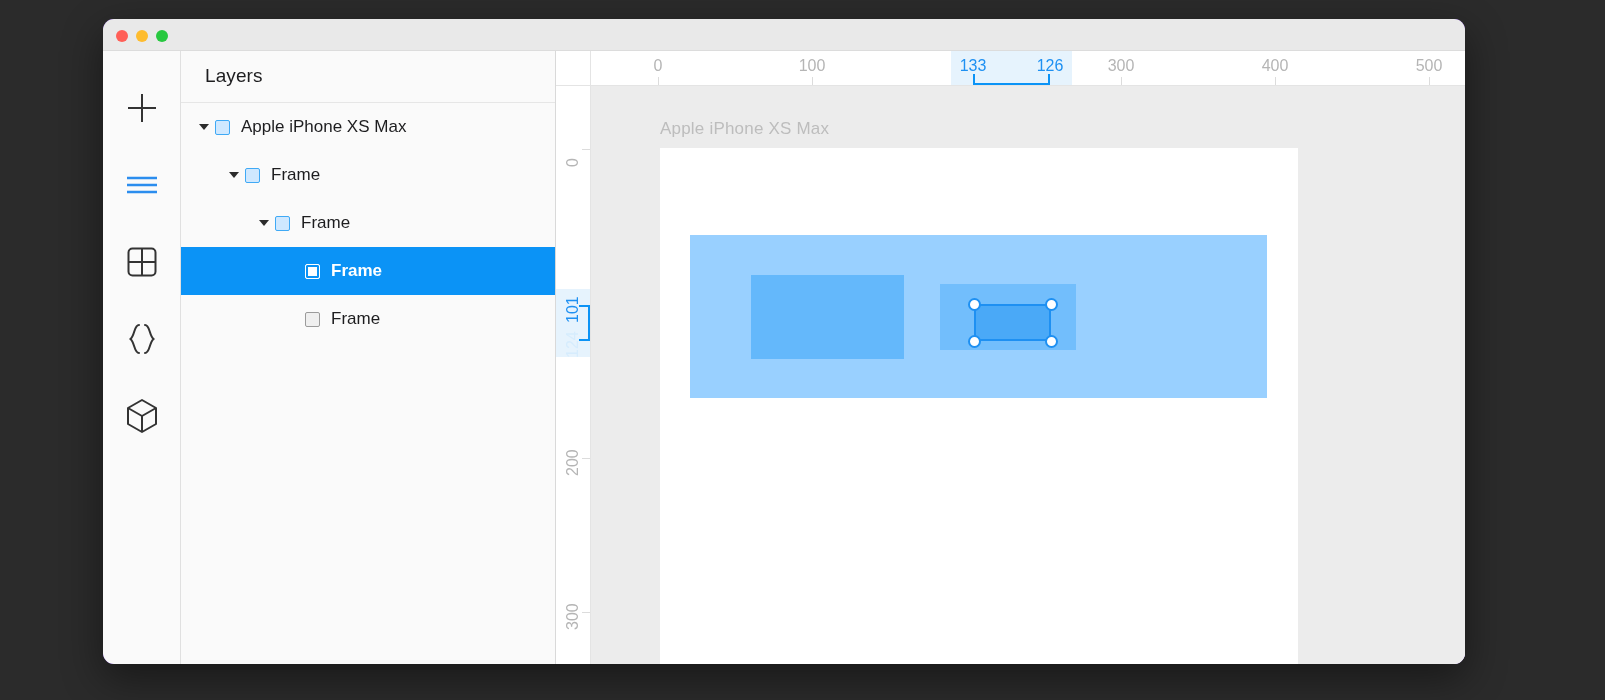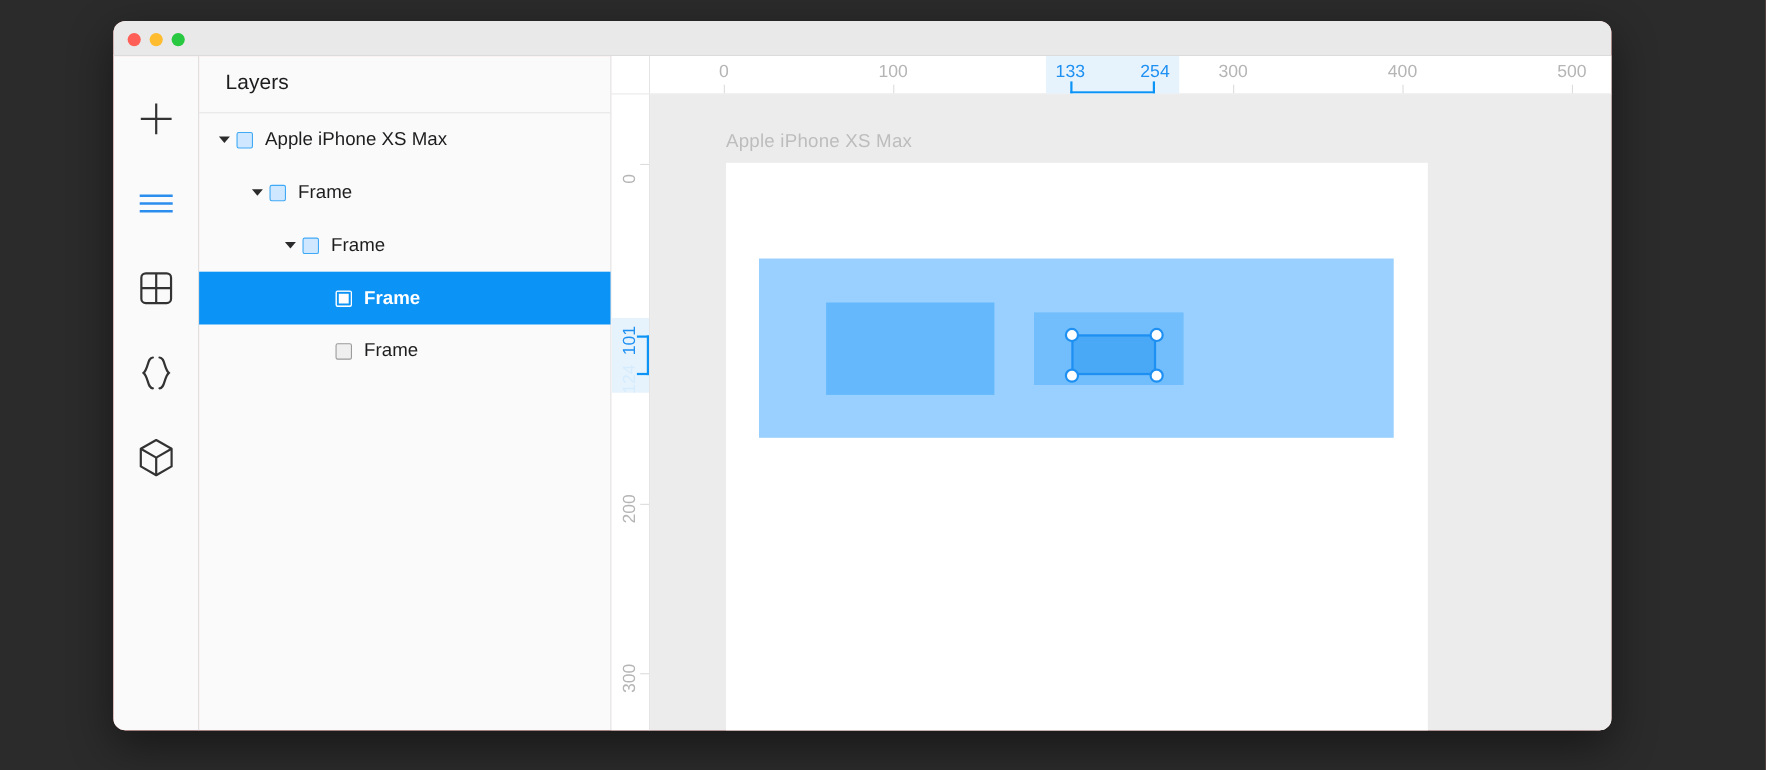--- a/index.html
+++ b/index.html
@@ -9,21 +9,21 @@
     font-family: "Liberation Sans", sans-serif;
     overflow: hidden;
   }
   #root { position: relative; width: 1605px; height: 700px; background: #2b2b2b; }
 
   
   .window {
     position: absolute;
     left: 103px; top: 19px;
     width: 1362px; height: 645px;
-    background: #fca5a5;
+    background: #6d28d9;
     border-radius: 11px;
     overflow: hidden;
     box-shadow: 0 14px 40px rgba(0,0,0,0.45);
   }
 
   
   .titlebar {
     position: absolute; left: 0; top: 0;
     width: 1362px; height: 32px;
     background: #e9e9e9;
@@ -273,21 +273,21 @@
     <div class="canvas-area">
       <div class="ruler-corner"></div>
 
       <div class="ruler-h" id="ruler-h">
           <div class="rh-sel-fill" style="left: 360px; width: 121px;"></div>
           <div class="rh-label" style="left: 67px;">0</div>
           <div class="rh-tick" style="left: 67px;"></div>
           <div class="rh-label" style="left: 221px;">100</div>
           <div class="rh-tick" style="left: 221px;"></div>
           <div class="rh-label active" style="left: 382px;">133</div>
-          <div class="rh-label active" style="left: 459px;">254</div>
+          <div class="rh-label active" style="left: 459px;">126</div>
           <div class="rh-label" style="left: 530px;">300</div>
           <div class="rh-tick" style="left: 530px;"></div>
           <div class="rh-label" style="left: 684px;">400</div>
           <div class="rh-tick" style="left: 684px;"></div>
           <div class="rh-label" style="left: 838px;">500</div>
           <div class="rh-tick" style="left: 838px;"></div>
           <div class="rh-bracket" style="left: 382px; width: 77px;"></div>
         </div>
       <div class="ruler-v" id="ruler-v">
           <div class="rv-sel-fill" style="top: 203px; height: 68px;"></div>

